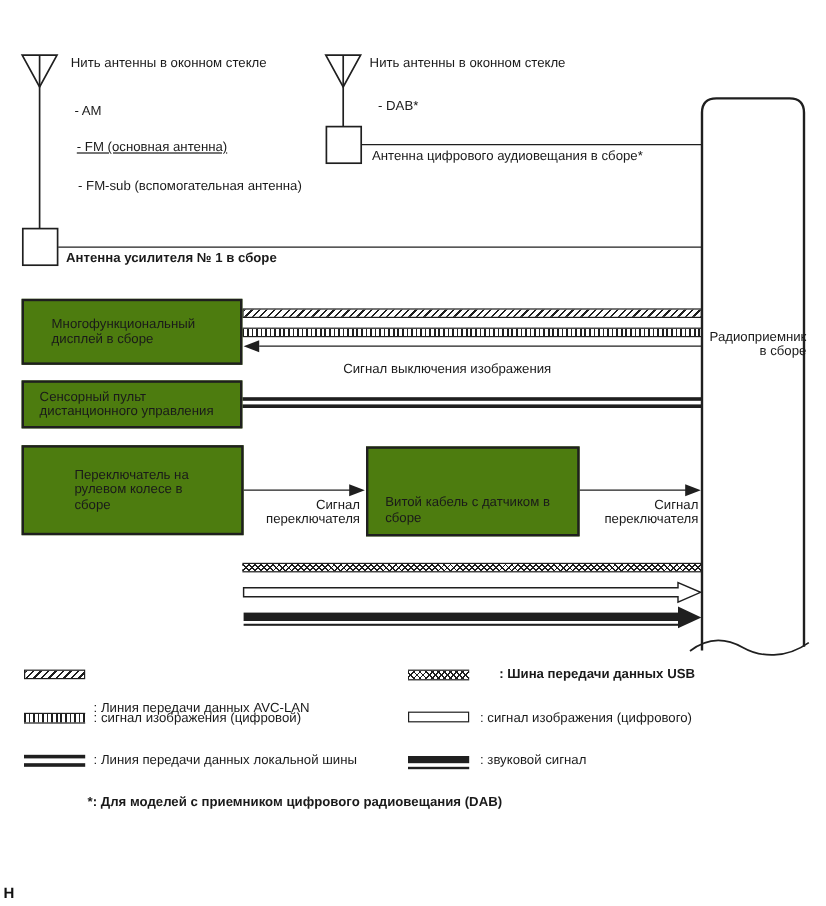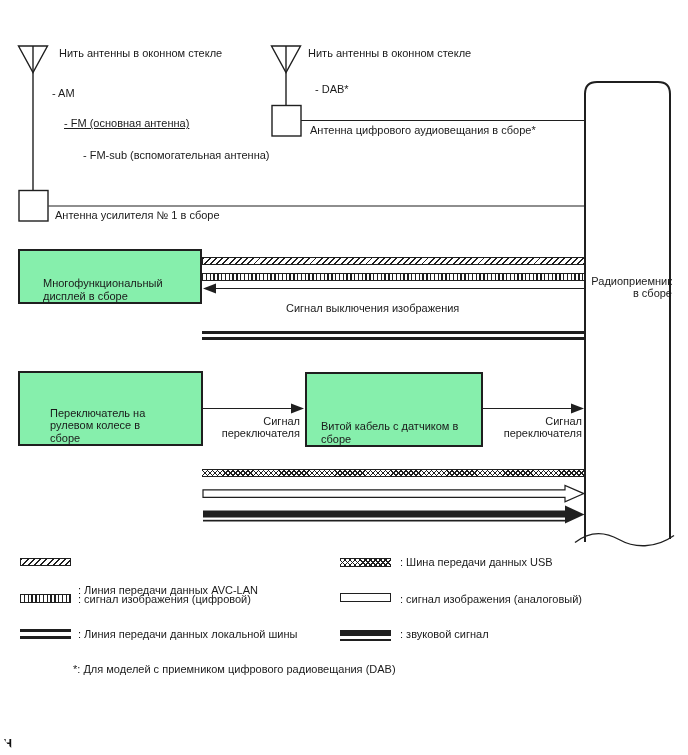--- a/index.html
+++ b/index.html
@@ -1,27 +1,27 @@
 <!DOCTYPE html>
 <html><head>
 <meta charset="utf-8">
 <style>
   * { margin:0; padding:0; box-sizing:border-box; }
   html,body { background:#ffffff; }
   body { font-family:"Liberation Sans", sans-serif; }
   .canvas {
     position:relative; width:688px; height:755px; background:#fff;
-    color:#1a1a1a; font-size:11px; line-height:1.12; overflow:hidden;border-radius:31px;
+    color:#1a1a1a; font-size:11px; line-height:1.12; overflow:hidden;
   }
   svg.overlay { position:absolute; left:0; top:0; width:688px; height:755px; }
 
   
   .cbox {
-    position:absolute; border:2px solid #1f1f1f; background:#86efac;
-    display:flex; align-items:flex-end;
+    position:absolute; border:2px solid #1f1f1f; background:#4d7c0f;
+    display:flex; align-items:center;
   }
   .cbox .txt { display:block; }
 
   
   .band { position:absolute; }
   .band-avc {
     border:1px solid #1f1f1f;
     background:#fff;
     background-image:repeating-linear-gradient(135deg,#1f1f1f 0 1.4px, rgba(0,0,0,0) 1.4px 4.4px);
   }
@@ -95,63 +95,66 @@
     <path d="M 203 489.8 L 565 489.8 L 565 485.5 L 583.8 493.6 L 565 501.8 L 565 497.3 L 203 497.3 Z" fill="#ffffff" stroke="#1f1f1f" stroke-width="1.2"></path>
 
     <g fill="#1f1f1f">
       <rect x="203" y="510.5" width="362" height="7"></rect>
       <polygon points="565,505.5 565,523.5 584.5,514.5"></polygon>
       <rect x="203" y="519.8" width="362" height="1.7"></rect>
     </g>
   </svg>
 
   <div class="lbl" style="left:59px; top:47px;">Нить антенны в оконном стекле</div>
-  <div class="lbl" style="left:52px; top:87px;">- AM</div>
+  <div class="lbl" style="left:62px; top:87px;">- AM</div>
   <div class="lbl" style="left:64px; top:117px;text-decoration:underline;">- FM (основная антенна)</div>
-  <div class="lbl" style="left:83px; top:149px;">- FM-sub (вспомогательная антенна)</div>
-  <div class="lbl" style="left:55px; top:209px;">Антенна усилителя № 1 в сборе</div>
+  <div class="lbl" style="left:65px; top:149px;">- FM-sub (вспомогательная антенна)</div>
+  <div class="lbl" style="left:55px; top:209px;font-weight:bold;">Антенна усилителя № 1 в сборе</div>
 
   <div class="lbl" style="left:308px; top:47px;">Нить антенны в оконном стекле</div>
   <div class="lbl" style="left:315px; top:83px;">- DAB*</div>
   <div class="lbl" style="left:310px; top:124px;">Антенна цифрового аудиовещания в сборе*</div>
 
   <div class="lbl-wrap" style="left:588px; top:275px; width:84px;">Радиоприемник в сборе</div>
 
   <div class="cbox" style="left:18px; top:249px; width:184px; height:55px; padding-left:23px;">
     <span class="txt" style="width:140px;">Многофункциональный дисплей в сборе</span>
   </div>
-  <div class="cbox" style="left:18px; top:371px; width:185px; height:75px; padding-left:30px;">
+  <div class="cbox" style="left:18px; top:317px; width:184px; height:40px; padding-left:13px;">
+    <span class="txt" style="width:165px;">Сенсорный пульт дистанционного управления</span>
+  </div>
+  <div class="cbox" style="left:18px; top:371px; width:185px; height:75px; padding-left:42px;">
     <span class="txt" style="width:112px;">Переключатель на рулевом колесе в сборе</span>
   </div>
   <div class="cbox" style="left:305px; top:372px; width:178px; height:75px; padding-left:14px;">
     <span class="txt" style="width:158px;margin-top:32px;">Витой кабель с датчиком в сборе</span>
   </div>
 
   <div class="lbl" style="left:286px; top:302px;">Сигнал выключения изображения</div>
   <div class="lbl-wrap" style="left:210px; top:415px; width:90px;">Сигнал переключателя</div>
   <div class="lbl-wrap" style="left:492px; top:415px; width:90px;">Сигнал переключателя</div>
 
   <div>
     <div class="band band-avc" style="left:20px; top:558px; width:51px; height:8px;"></div>
     <div class="lbl" style="left:78px; top:556px;margin-top:28px;">: Линия передачи данных AVC-LAN</div>
 
     <div class="band band-usb" style="left:340px; top:558px; width:51px; height:9px;"></div>
-    <div class="lbl" style="left:400px; top:556px;">: Шина передачи данных USB</div>
+    <div class="lbl" style="left:416px; top:556px;font-weight:bold;">: Шина передачи данных USB</div>
 
     <div class="band band-digital" style="left:20px; top:594px; width:51px; height:9px;"></div>
     <div class="lbl" style="left:78px; top:593px;">: сигнал изображения (цифровой)</div>
 
     <div class="band band-analog" style="left:340px; top:593px; width:51px; height:9px;"></div>
-    <div class="lbl" style="left:400px; top:593px;">: сигнал изображения (аналоговый)</div>
+    <div class="lbl" style="left:400px; top:593px;">: сигнал изображения (цифрового)</div>
 
     <div class="band band-localbus" style="left:20px; top:629px; width:51px; height:10px;"></div>
     <div class="lbl" style="left:78px; top:628px;">: Линия передачи данных локальной шины</div>
 
     <div class="band band-solid" style="left:340px; top:630px; width:51px; height:6px;"></div>
     <div class="band band-solid" style="left:340px; top:639px; width:51px; height:1.8px;"></div>
     <div class="lbl" style="left:400px; top:628px;">: звуковой сигнал</div>
 
-    <div class="lbl" style="left:73px; top:663px;">*: Для моделей с приемником цифрового радиовещания (DAB)</div>
+    <div class="lbl" style="left:73px; top:663px;font-weight:bold;">*: Для моделей с приемником цифрового радиовещания (DAB)</div>
   </div>
 
   <div class="marker" style="left:3px; top:737px;">Н</div>
 
 </div>
 
 </body></html>

